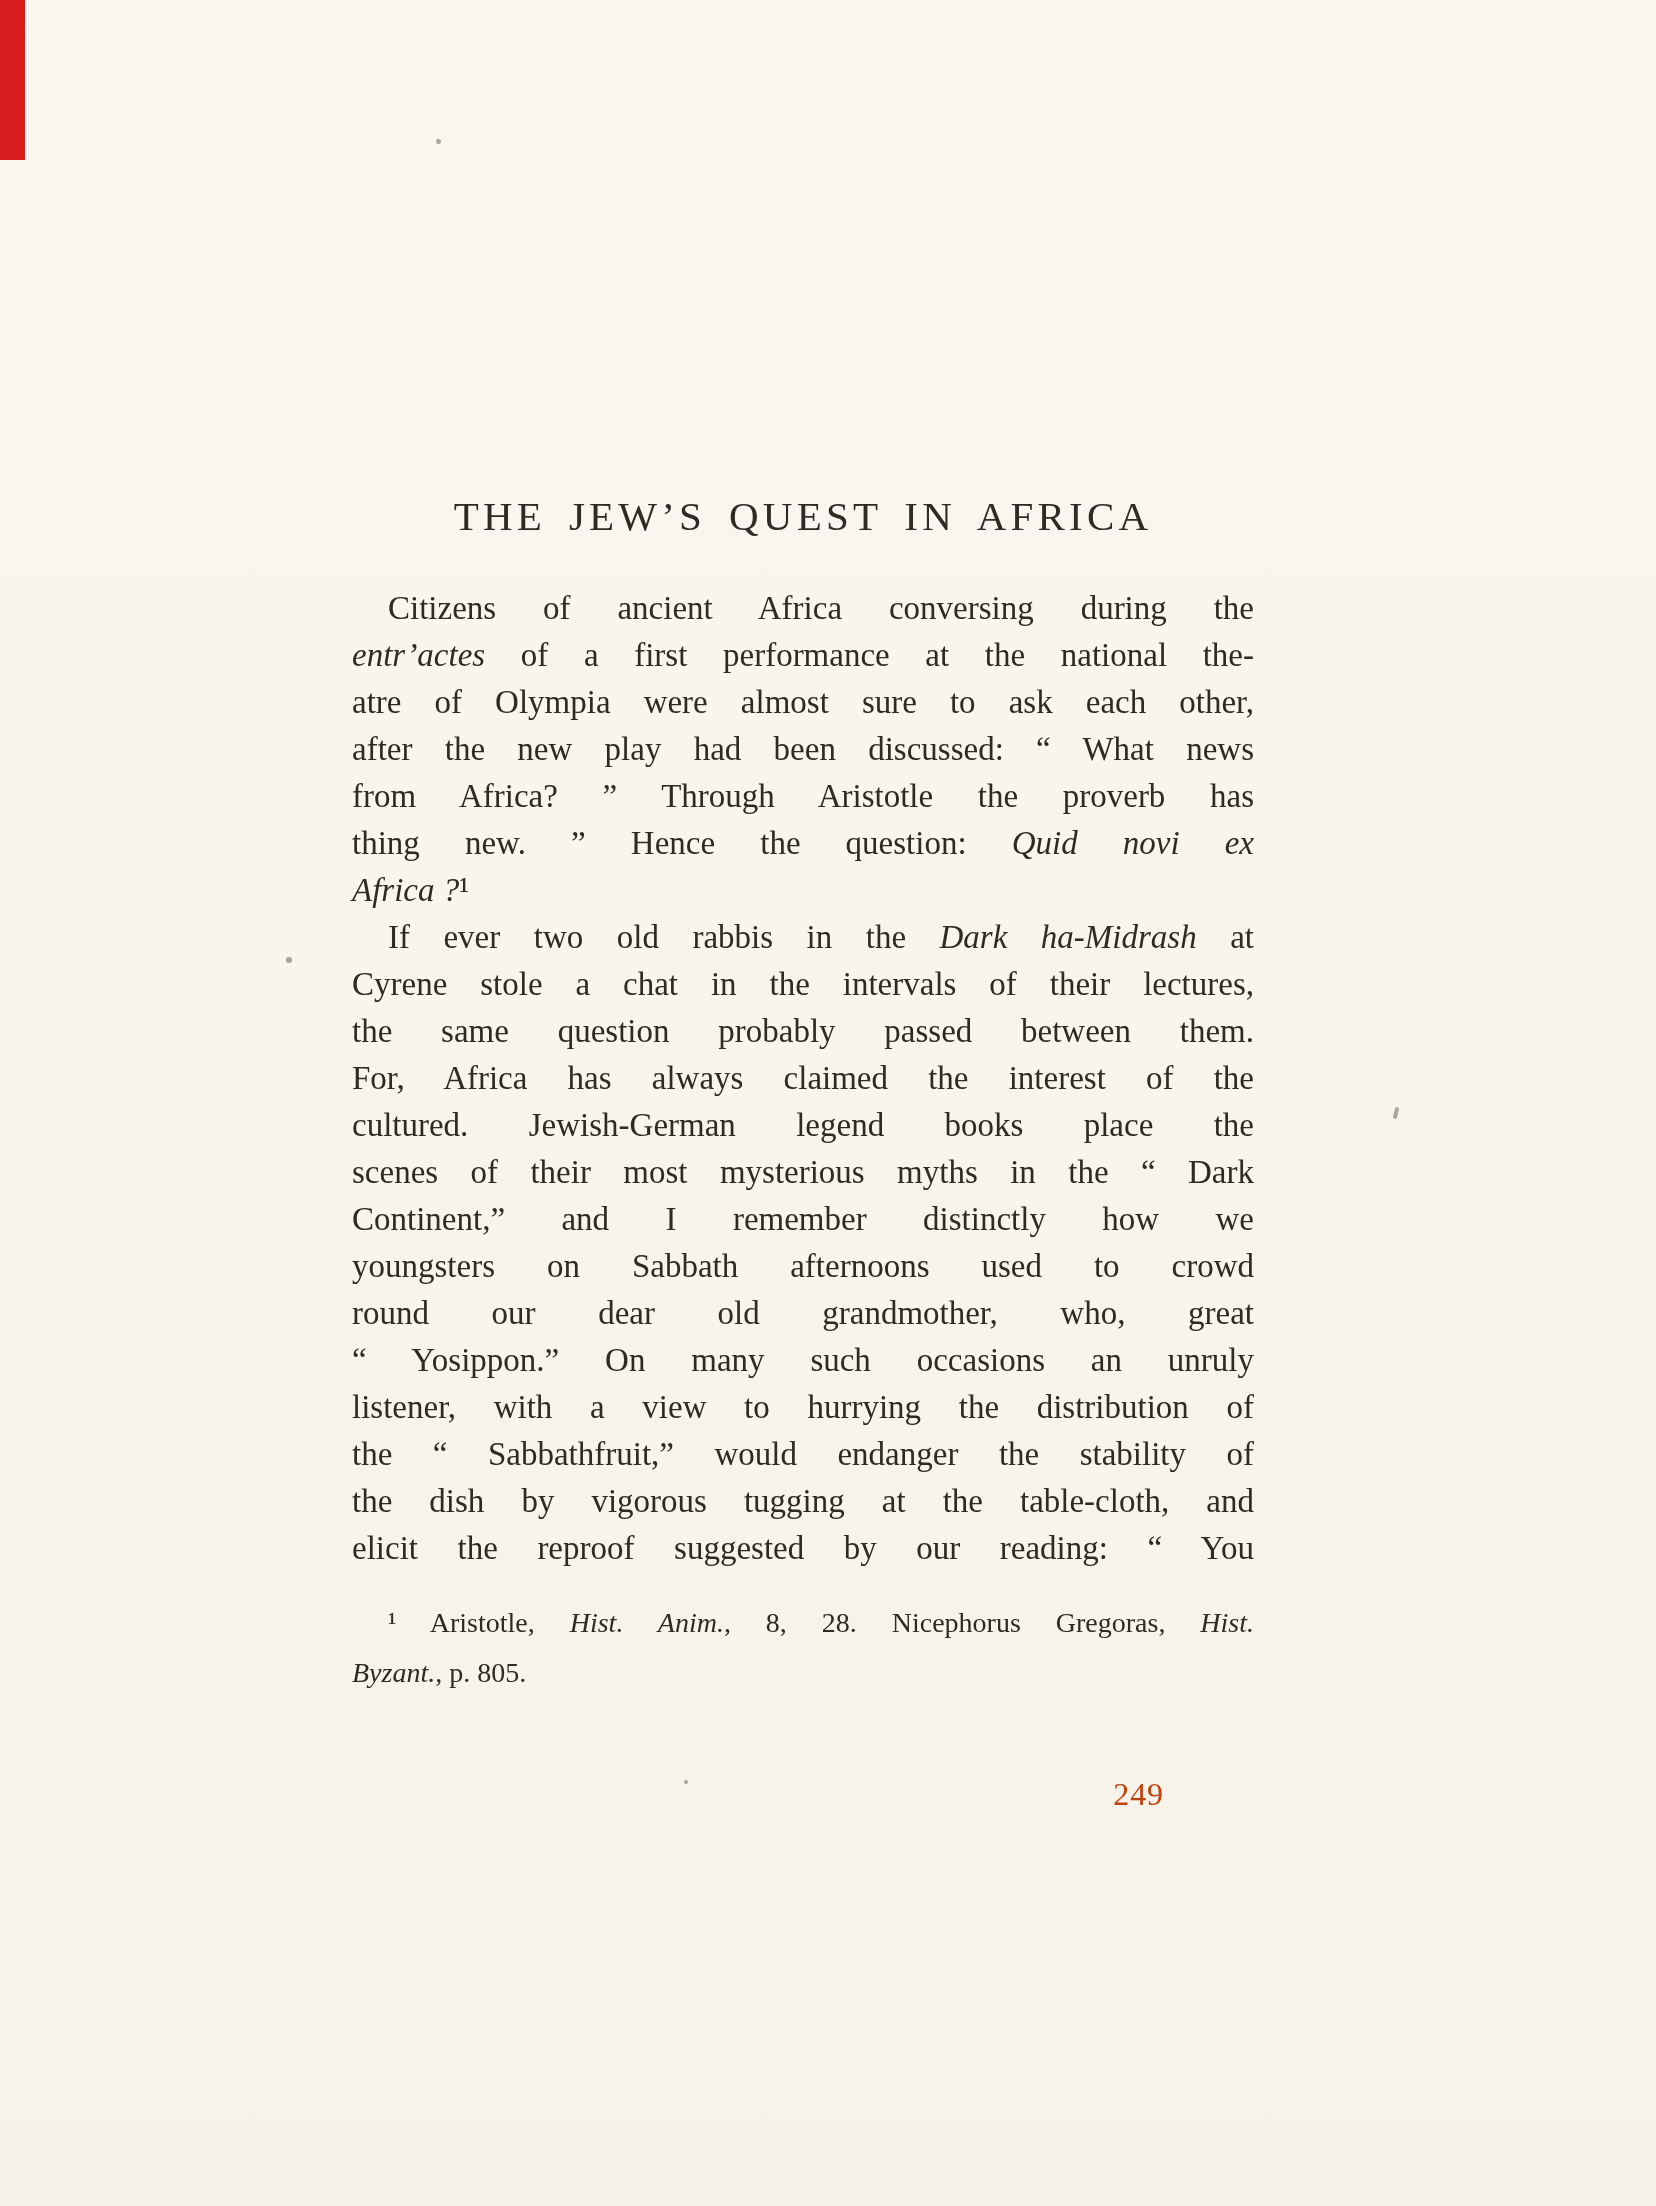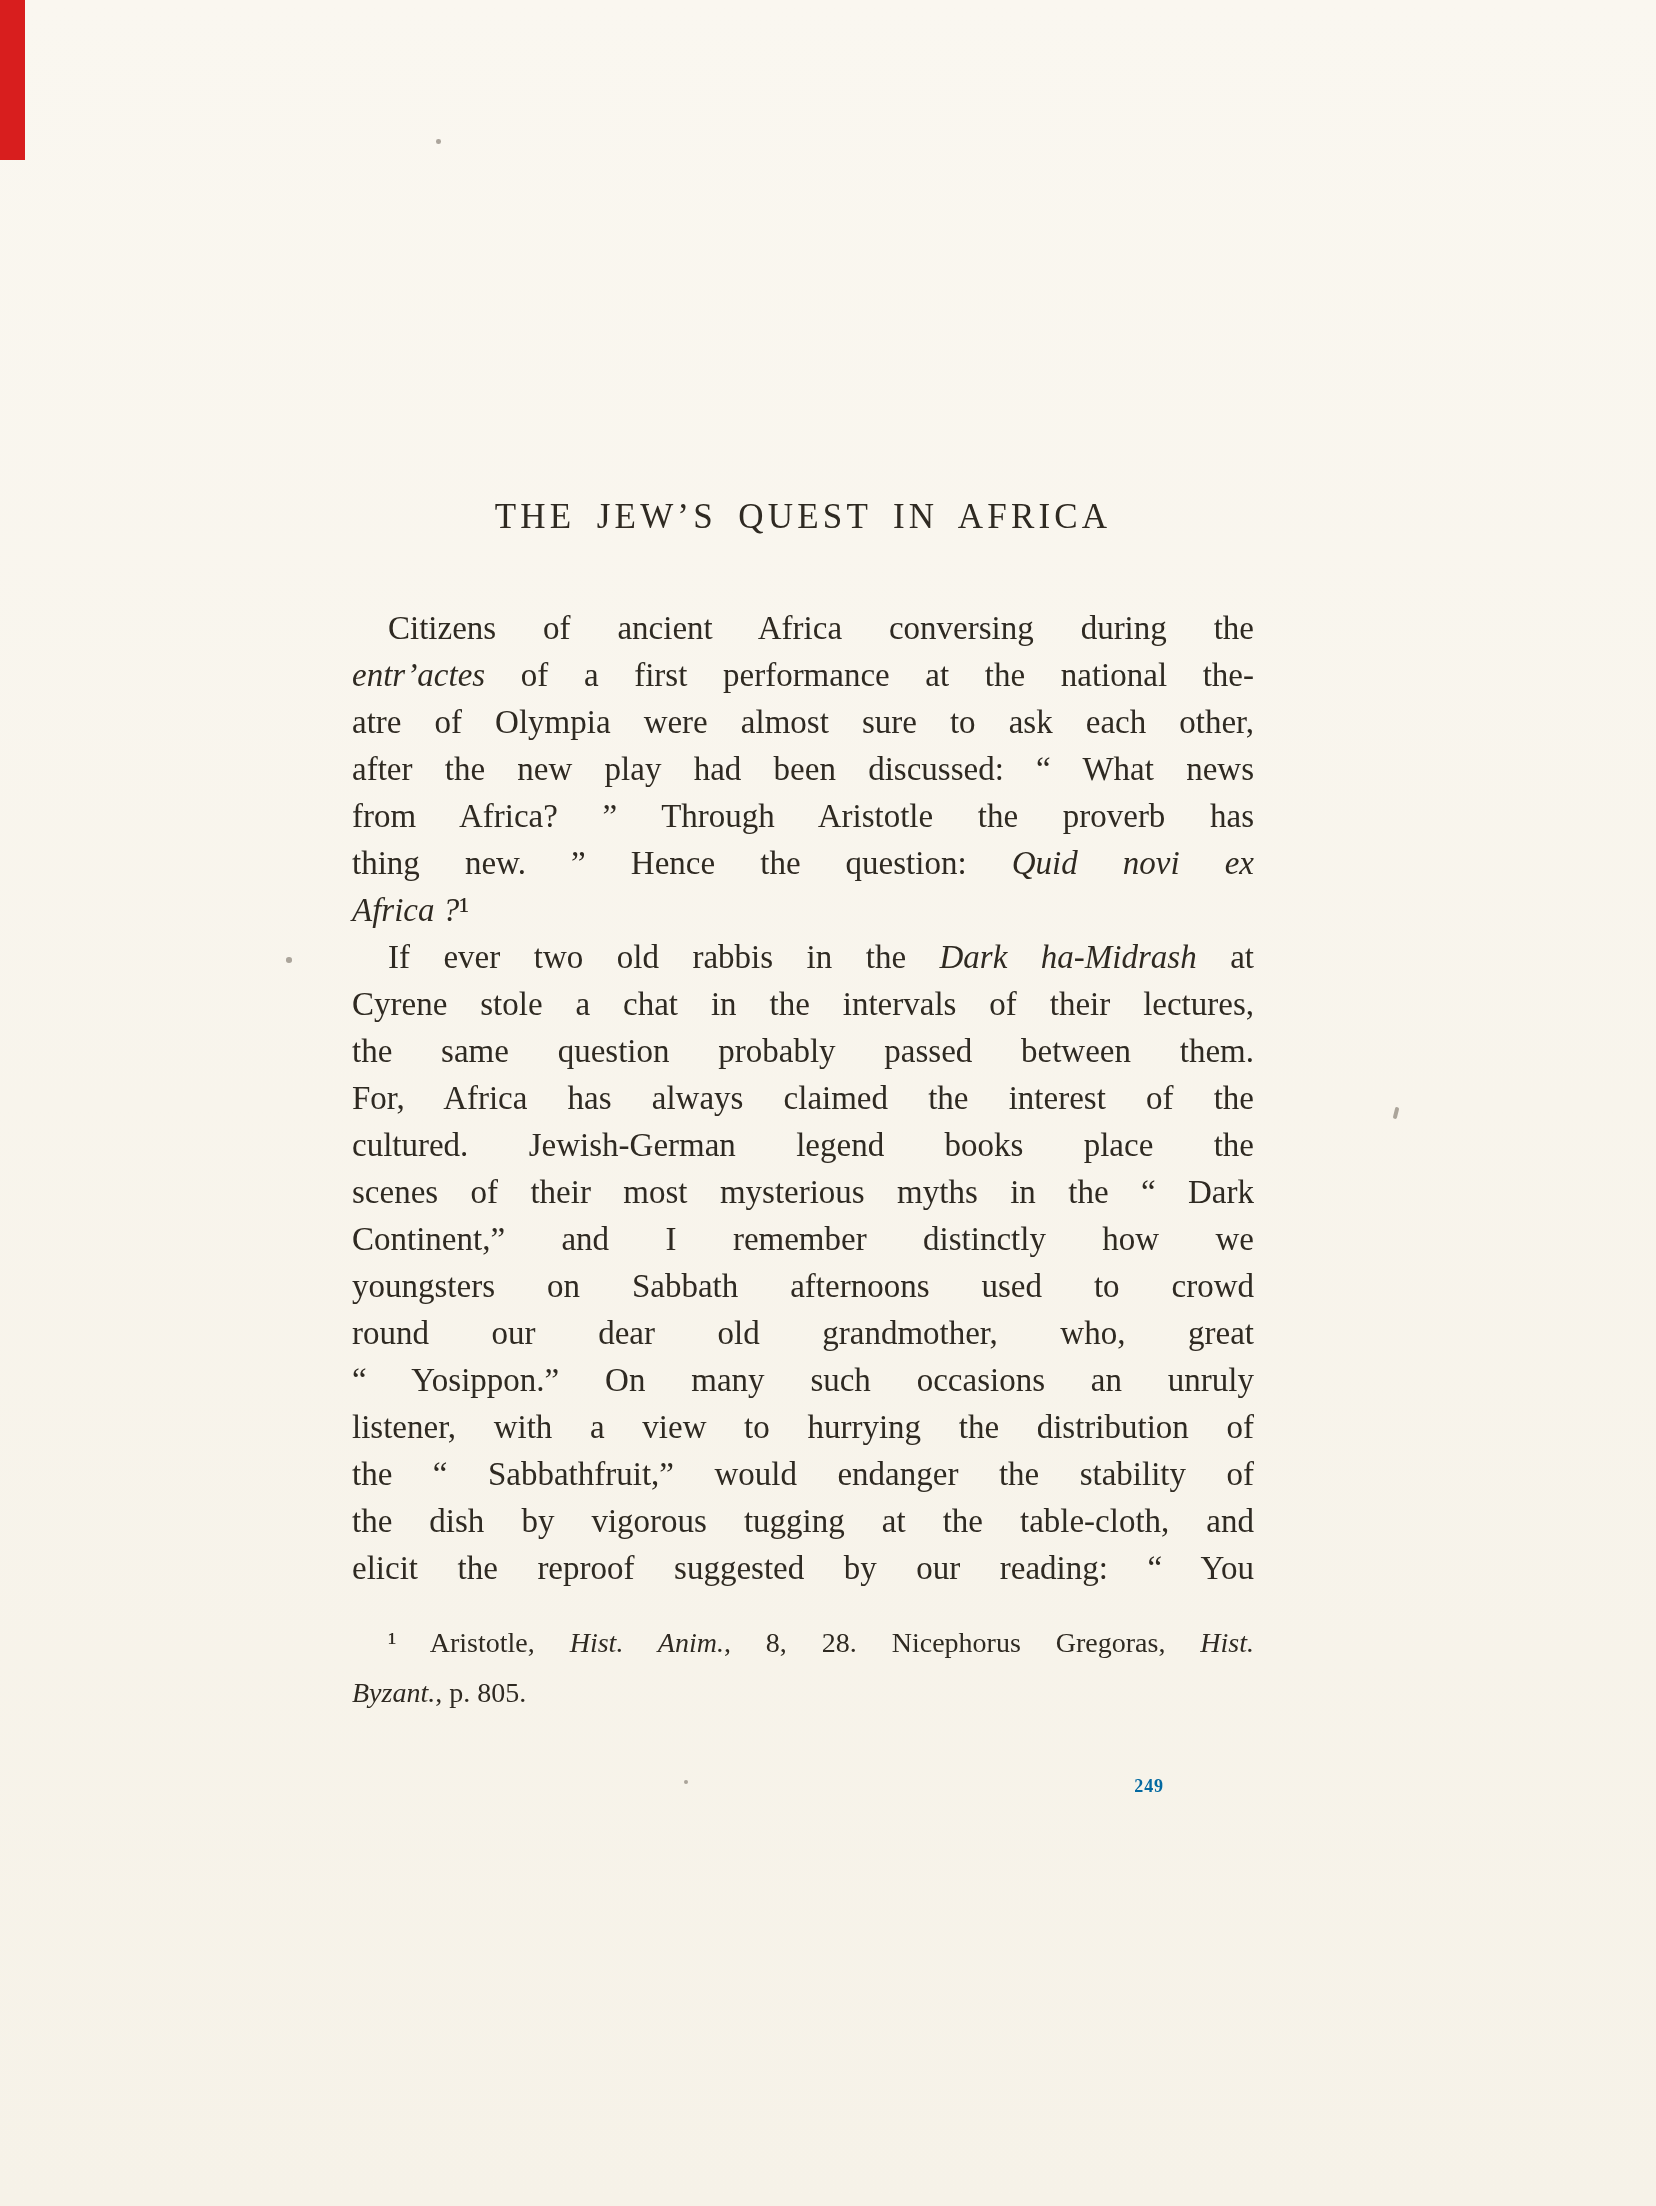--- a/index.html
+++ b/index.html
@@ -35,26 +35,26 @@
   .speck.tick { left: 1394px; top: 1107px; width: 3.8px; height: 12.2px; border-radius: 1.9px; transform: rotate(14deg); }
   .speck.dot3 { left: 684px; top: 1780px; width: 3.8px; height: 3.8px; }
 
   .content {
     position: absolute;
     left: 352px;
     top: 496px;
     width: 902px;
   }
   .title {
-    font-size: 35px;
+    font-size: 41px;
     font-weight: normal;
     letter-spacing: 4.2px;
     word-spacing: 8.5px;
     text-align: center;
-    margin: 0 0 68px 0;
+    margin: 0 0 48px 0;
     line-height: 41px;
     color: #2f2a22;
   }
   .body-text { font-size: 33px; }
   .paragraph { margin: 0; }
   .line {
     line-height: 47px;
     text-align: justify;
     text-align-last: justify;
     white-space: normal;
@@ -70,24 +70,24 @@
   .footnote .line { line-height: 50px; font-family: Liberation Serif, serif; }
 
   .page-number {
     position: absolute;
     left: 352px;
     top: 1776px;
     width: 902px;
     box-sizing: border-box;
     padding-right: 90px;
     text-align: right;
-    font-size: 18px;
-    font-weight: 700;
+    font-size: 32px;
+    font-weight: 400;
     letter-spacing: 0.9px;
-    color: #0369a1;
+    color: #c2410c;
   }
 </style>
 </head>
 <body>
 
 <div class="page">
 
   <div class="red-strip"></div>
 
   <span class="speck dot1"></span>

